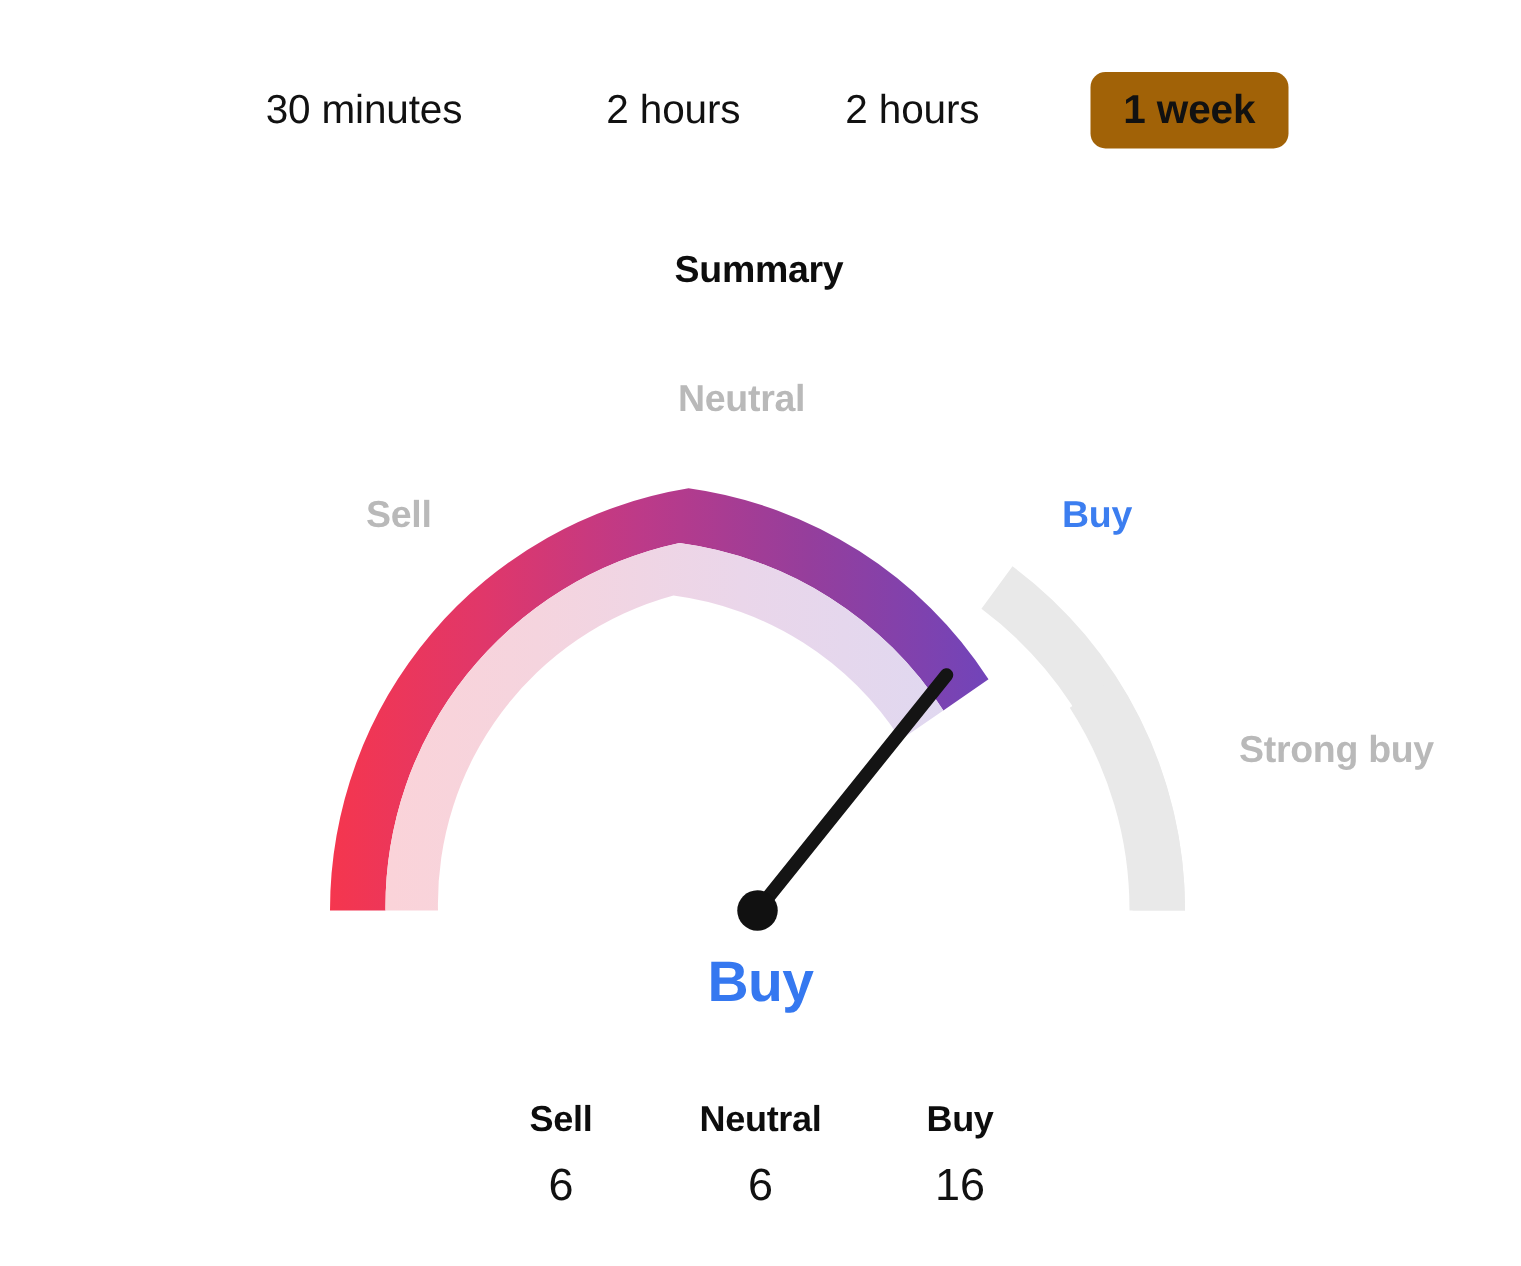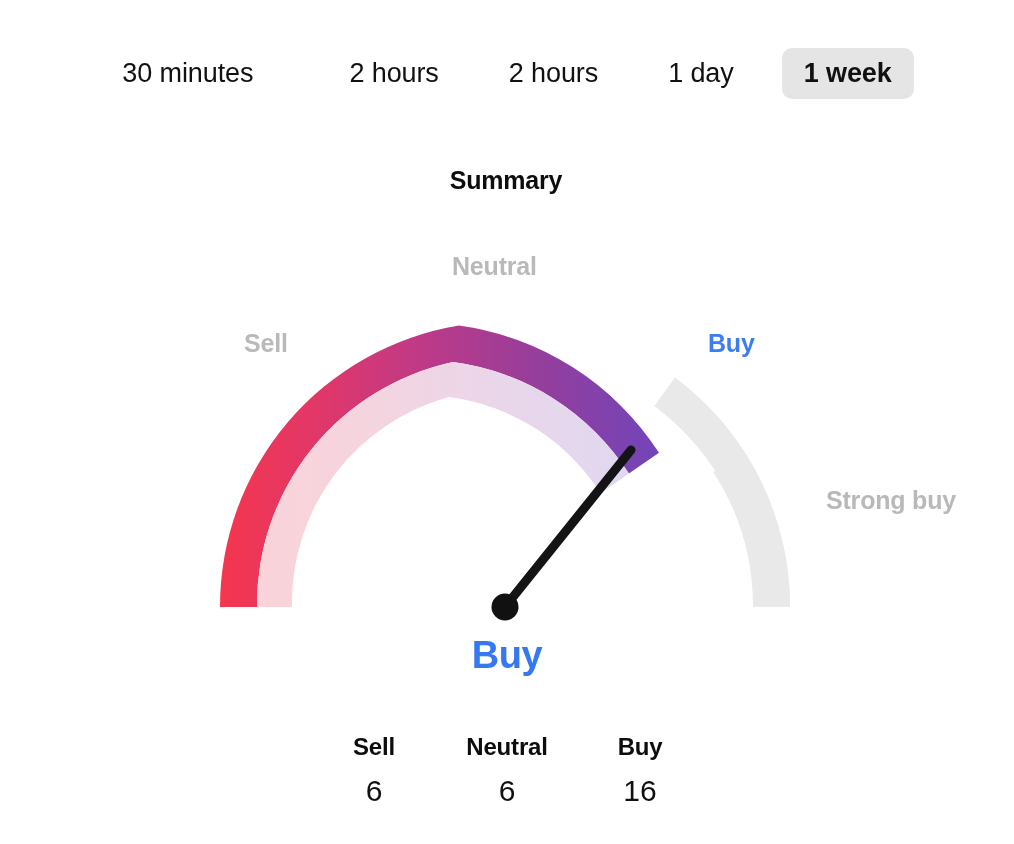--- a/index.html
+++ b/index.html
@@ -32,21 +32,21 @@
     color: #111111;
     font-weight: 400;
     padding: 12px 22px;
     border-radius: 10px;
     white-space: nowrap;
     cursor: pointer;
     letter-spacing: -0.1px;
     line-height: 1;
   }
   .tab.is-active {
-    background: #e5e5e5;
+    background: #a16207;
     font-weight: 700;
   }
   .tab-gap { width: 26px; flex: none; }
 
   
   .section-title {
     position: absolute;
     top: 166px;
     left: 0;
     width: 1012px;
@@ -134,21 +134,20 @@
 <body>
 
 <div class="tabs">
   <div class="tab">30 minutes</div>
   <div class="tab-gap"></div>
   <div class="tab-gap"></div>
   <div class="tab">2 hours</div>
   <div class="tab-gap"></div>
   <div class="tab">2 hours</div>
   <div class="tab-gap"></div>
-  <div class="tab">1 day</div>
   <div class="tab-gap"></div>
   <div class="tab is-active">1 week</div>
 </div>
 
 <div class="section-title">Summary</div>
 
 <div class="gauge-wrap">
 
   <svg class="gauge-svg" viewBox="0 0 1014 420">
     <defs>

